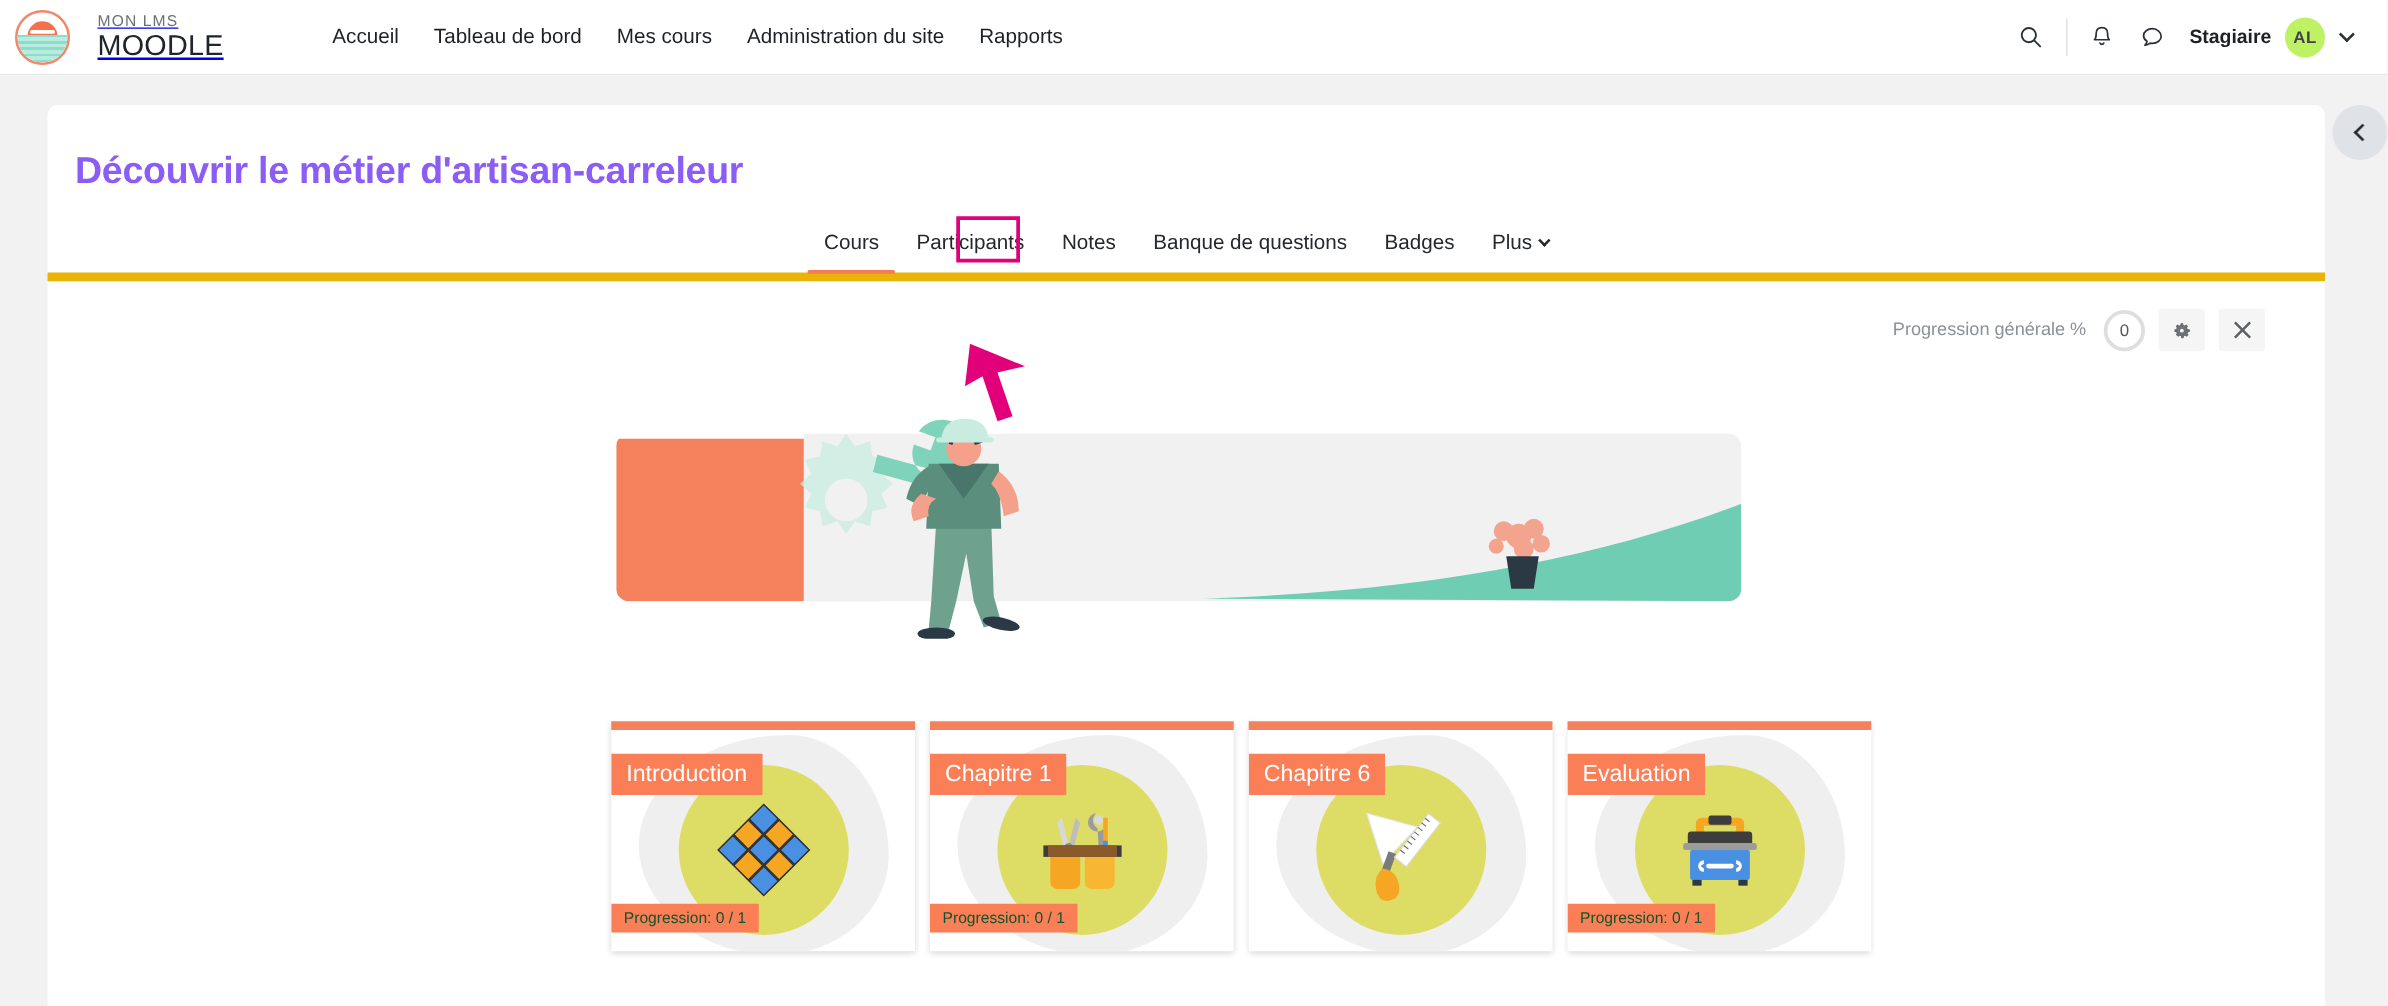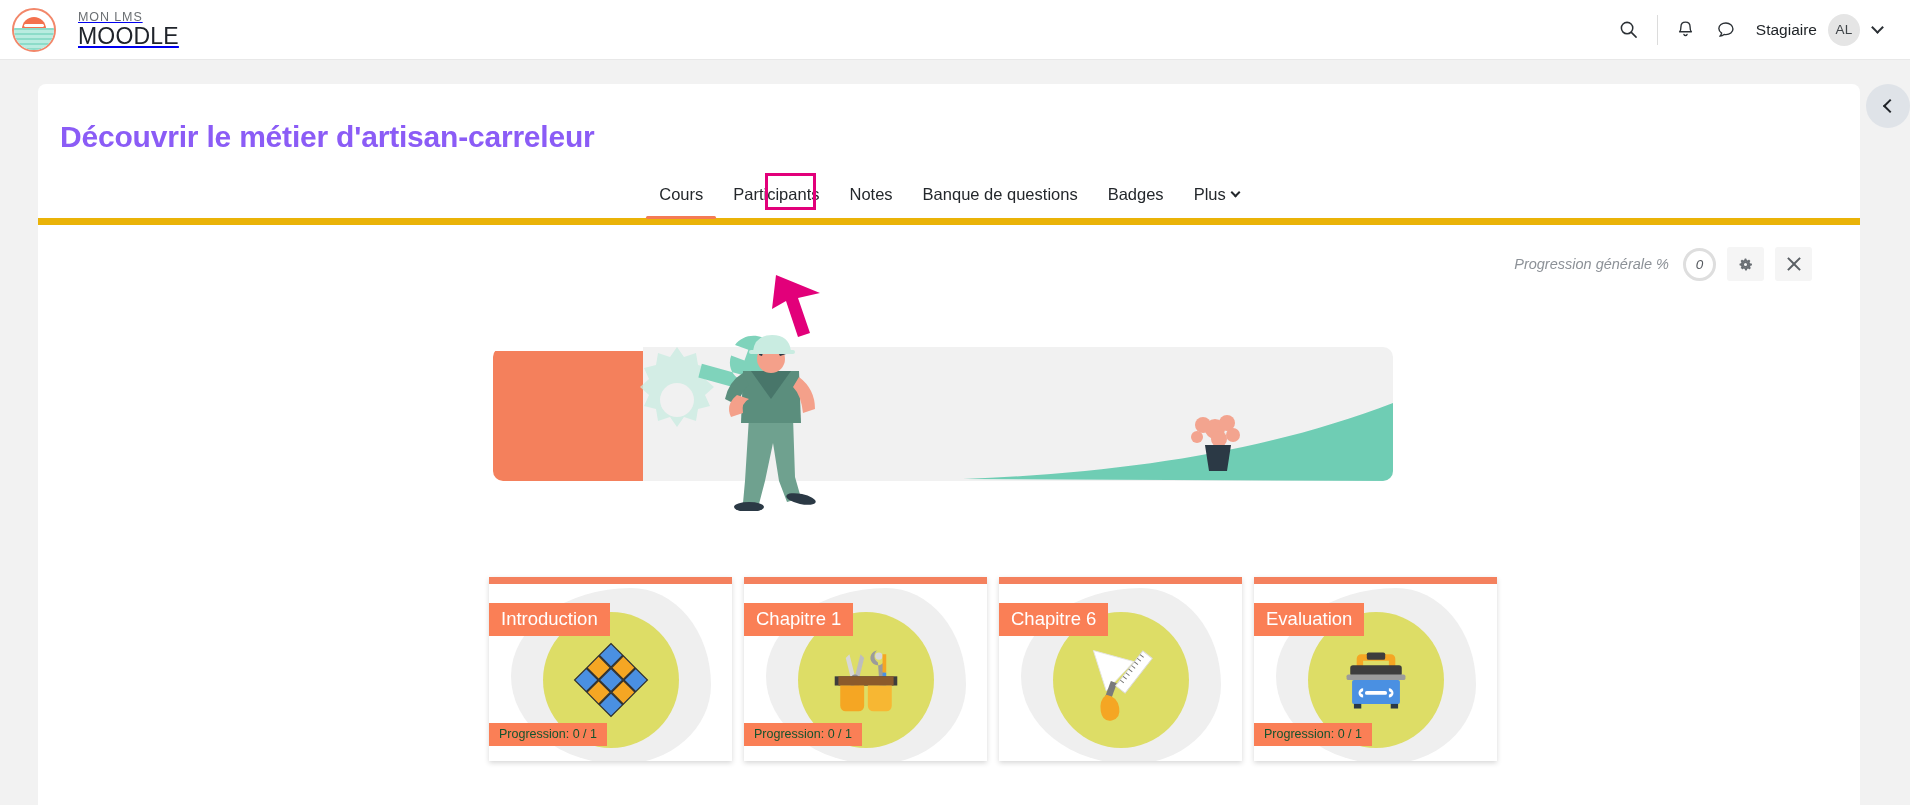--- a/index.html
+++ b/index.html
@@ -68,26 +68,26 @@
   .icon-btn {
     width: 40px; height: 40px; border-radius: 50%;
     display: flex; align-items: center; justify-content: center;
     background: transparent; border: none; cursor: pointer;
   }
   .nav-divider {
     width: 1px; height: 30px; background: #dcdcdc; margin: 0 8px;
   }
   .user-chip {
     display: flex; align-items: center; gap: 11px;
-    padding: 4px 6px 4px 10px; cursor: pointer;
+    padding: 4px 6px 4px 10px; cursor: pointer; font-weight: bold;
   }
   .user-name { font-size: 15.5px; color: #1d2125; }
   .avatar {
     width: 32px; height: 32px; border-radius: 50%;
-    background: #e5e5e5; color: #3f4448;
+    background: #bef264; color: #3f4448;
     display: flex; align-items: center; justify-content: center;
     font-size: 13.5px; letter-spacing: 0.3px;
   }
   .chev-down {
     width: 9px; height: 9px; border-right: 2px solid #2b3035;
     border-bottom: 2px solid #2b3035; transform: rotate(45deg);
     margin-top: -4px; margin-left: 2px;
   }
 
   
@@ -131,21 +131,21 @@
     border: 3px solid #e2007a; background: transparent;
     pointer-events: none;
   }
   .arrow-annot {
     position: absolute; left: 770px; top: 209px; pointer-events: none;
   }
 
   
   .progress-row {
     display: flex; align-items: center; justify-content: flex-end;
-    gap: 0; padding: 22px 48px 0 0; font-style: italic;
+    gap: 0; padding: 22px 48px 0 0;
   }
   .progress-label { font-size: 14.5px; color: #8c9197; margin-right: 14px; }
   .progress-circle {
     width: 33px; height: 33px; border-radius: 50%;
     border: 3px solid #dedede; background: #ffffff;
     display: flex; align-items: center; justify-content: center;
     font-size: 13.5px; color: #55595e;
   }
   .sq-btn {
     width: 37px; height: 34px; margin-left: 11px;
@@ -221,20 +221,27 @@
     <span class="brand-mark">
       <span class="sun"></span>
       <span class="water"></span>
     </span>
     <span class="brand-text">
       <span class="brand-top">MON LMS</span>
       <span class="brand-bottom">MOODLE</span>
     </span>
   </a>
 
+  <nav class="nav-links">
+    <a href="#">Accueil</a>
+    <a href="#">Tableau de bord</a>
+    <a href="#">Mes cours</a>
+    <a href="#">Administration du site</a>
+    <a href="#">Rapports</a>
+  </nav>
 
   <div class="nav-right">
     <button class="icon-btn">
       <svg width="19" height="19" viewBox="0 0 20 20">
         <circle cx="8.5" cy="8.5" r="6" fill="none" stroke="#2b3035" stroke-width="1.6"></circle>
         <line x1="13" y1="13" x2="18" y2="18" stroke="#2b3035" stroke-width="1.6" stroke-linecap="round"></line>
       </svg>
     </button>
 
     <span class="nav-divider"></span>

